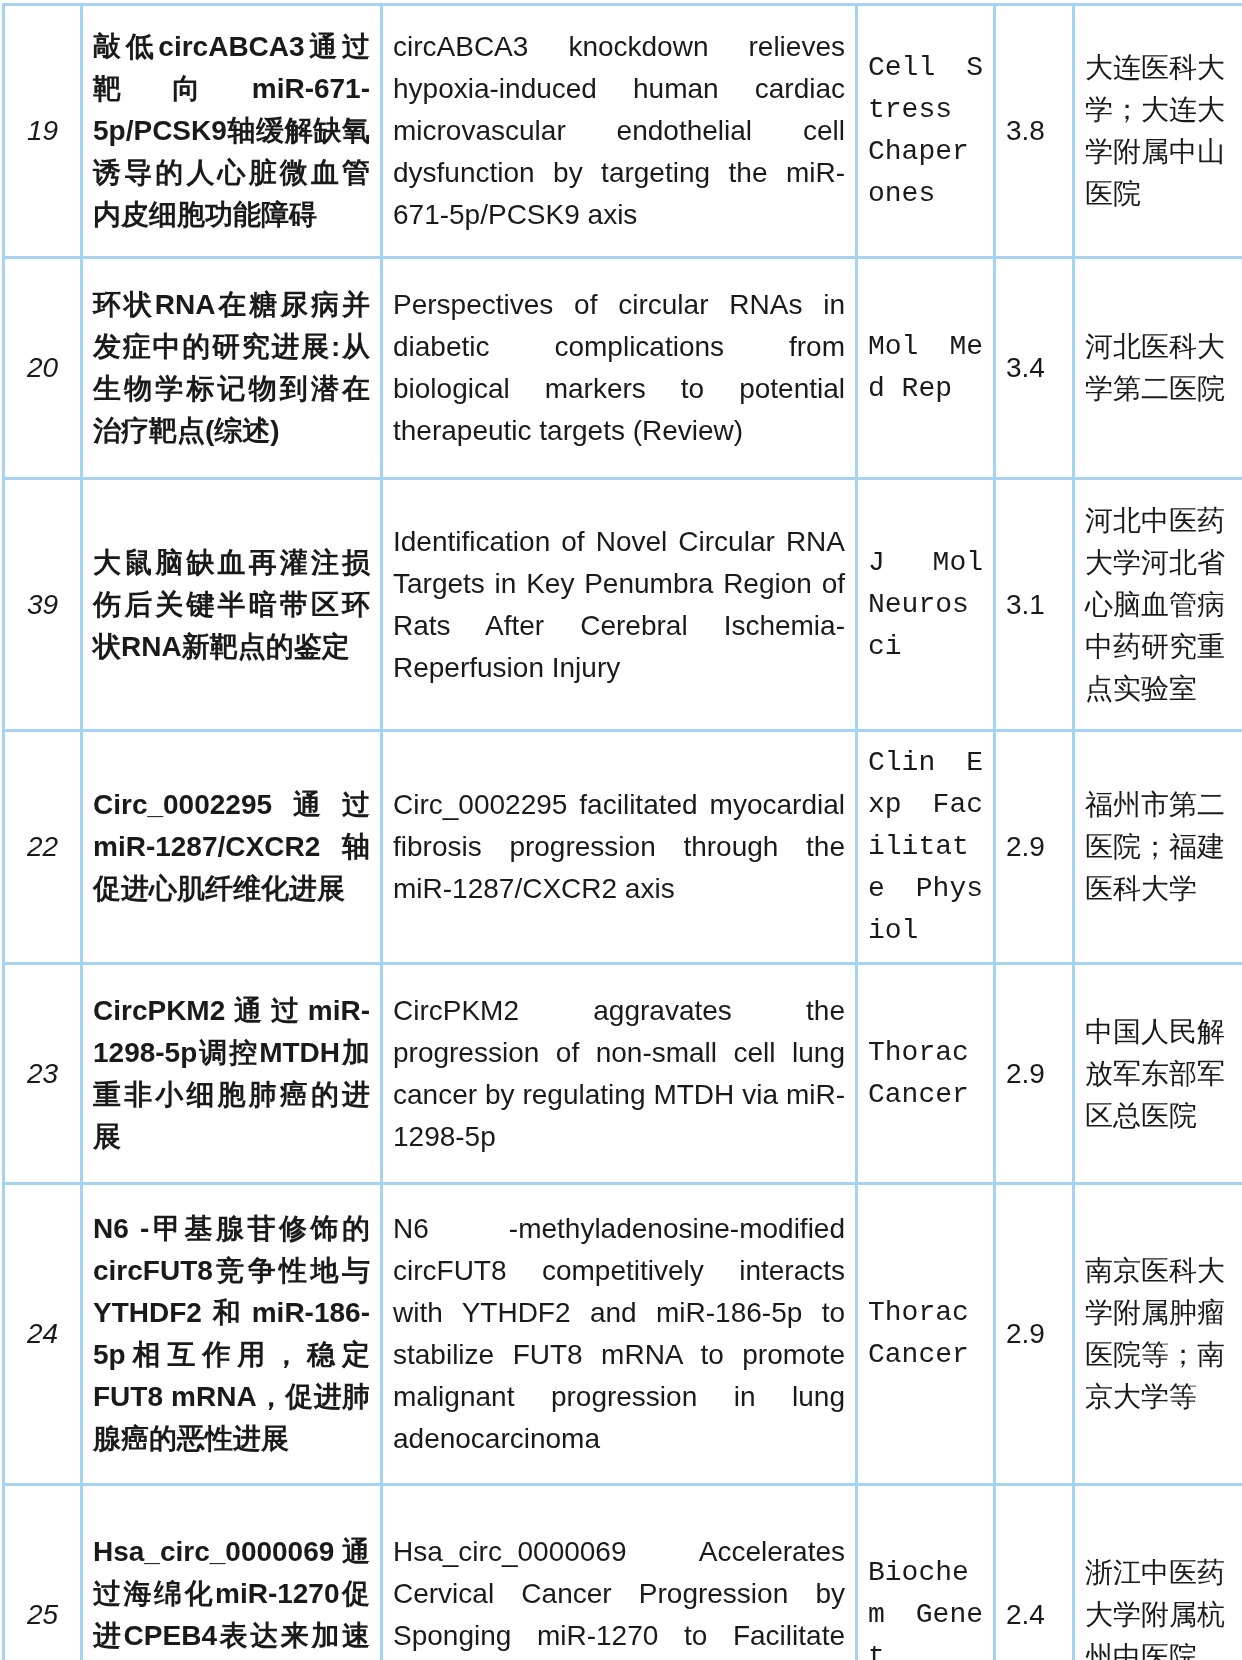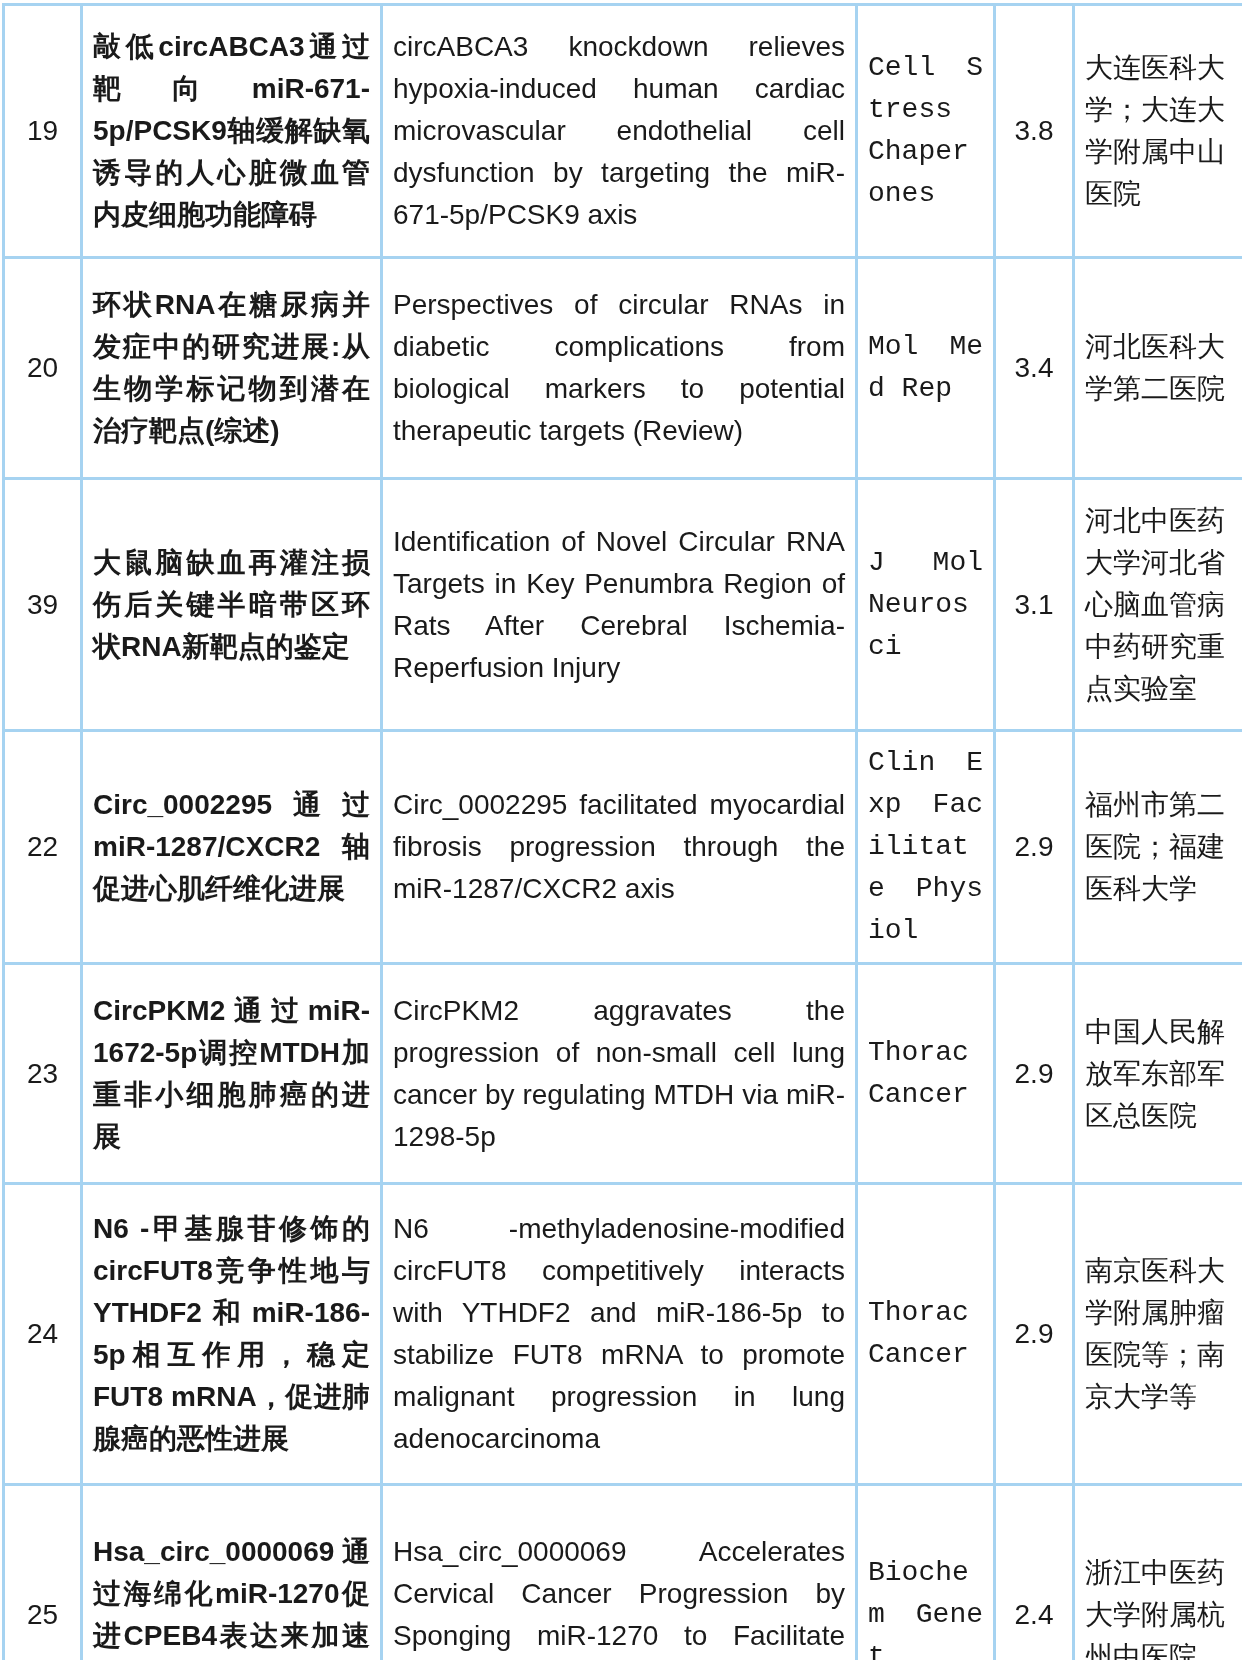--- a/index.html
+++ b/index.html
@@ -28,41 +28,42 @@
     vertical-align: middle;
     font-size: 28px;
     line-height: 42px;
     padding: 10px 10px;
     background: #ffffff;
     word-wrap: break-word;
   }
   td.c-index {
     text-align: center;
     padding: 10px 4px;
+    font-style: italic;
   }
   td.c-cn {
     text-align: justify;
     padding-left: 11px;
     padding-right: 9px;
     font-weight: bold;
   }
   td.c-en {
     text-align: justify;
     padding-left: 10px;
     padding-right: 10px;
   }
   td.c-journal {
     text-align: justify;
     word-break: break-all;
     padding-left: 9px;
     padding-right: 9px;
     font-family: Liberation Mono, monospace;
   }
   td.c-if {
-    text-align: center;
+    text-align: left;
     padding: 10px 4px;
   }
   td.c-inst {
     text-align: left;
     padding-left: 10px;
     padding-right: 6px;
   }
   tr.r19 { height: 253px; }
   tr.r20 { height: 221px; }
   tr.r21 { height: 252px; }
@@ -112,21 +113,21 @@
       <tr class="r22">
         <td class="c-index">22</td>
         <td class="c-cn">Circ_0002295通过miR-1287/CXCR2轴促进心肌纤维化进展</td>
         <td class="c-en">Circ_0002295 facilitated myocardial fibrosis progression through the miR-1287/CXCR2 axis</td>
         <td class="c-journal">Clin Exp Facilitate Physiol</td>
         <td class="c-if">2.9</td>
         <td class="c-inst">福州市第二医院；福建医科大学</td>
       </tr>
       <tr class="r23">
         <td class="c-index">23</td>
-        <td class="c-cn">CircPKM2通过miR-1672-5p调控MTDH加重非小细胞肺癌的进展</td>
+        <td class="c-cn">CircPKM2通过miR-1298-5p调控MTDH加重非小细胞肺癌的进展</td>
         <td class="c-en">CircPKM2 aggravates the progression of non-small cell lung cancer by regulating MTDH via miR-1298-5p</td>
         <td class="c-journal">Thorac Cancer</td>
         <td class="c-if">2.9</td>
         <td class="c-inst">中国人民解放军东部军区总医院</td>
       </tr>
       <tr class="r24">
         <td class="c-index">24</td>
         <td class="c-cn">N6 -甲基腺苷修饰的circFUT8竞争性地与YTHDF2和miR-186-5p相互作用，稳定FUT8 mRNA，促进肺腺癌的恶性进展</td>
         <td class="c-en">N6 -methyladenosine-modified circFUT8 competitively interacts with YTHDF2 and miR-186-5p to stabilize FUT8 mRNA to promote malignant progression in lung adenocarcinoma</td>
         <td class="c-journal">Thorac Cancer</td>

